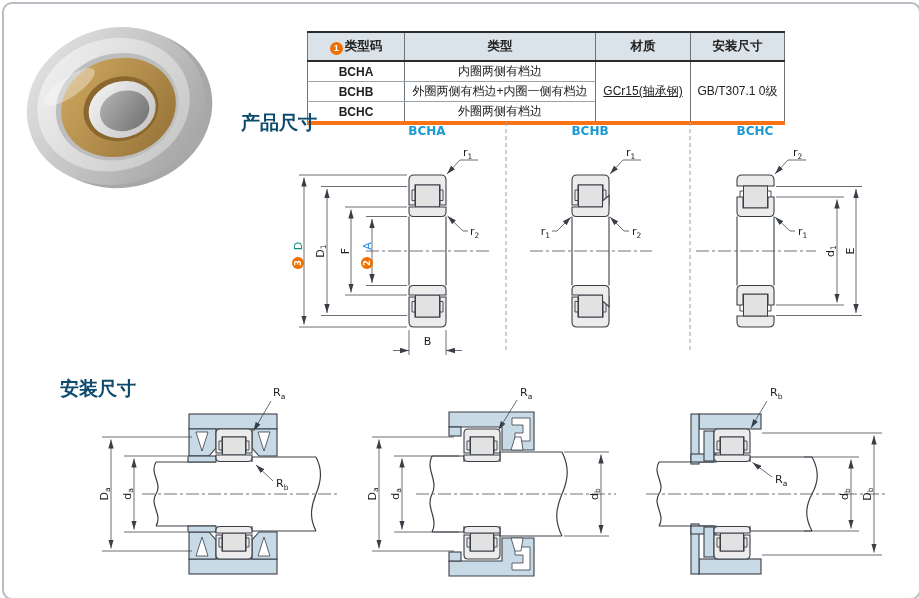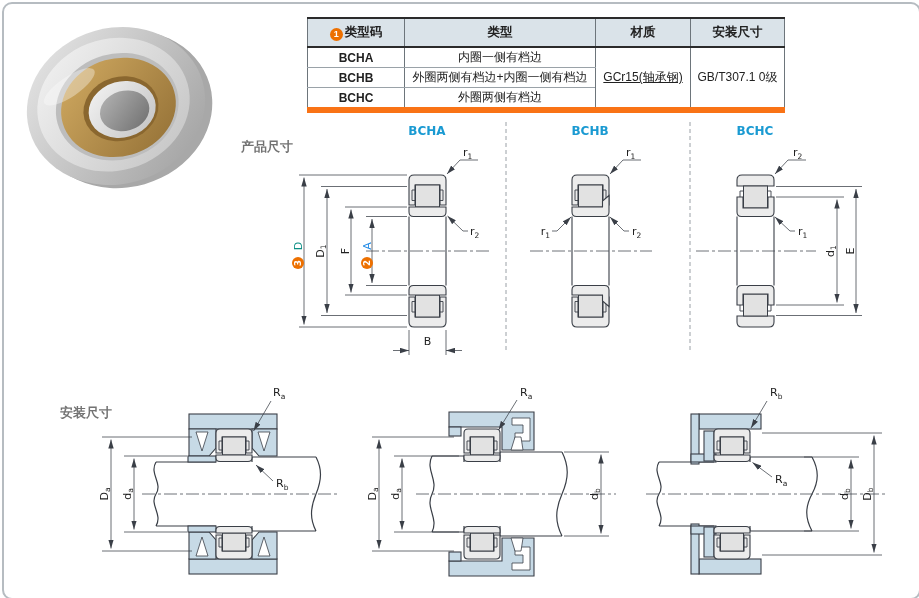--- a/index.html
+++ b/index.html
@@ -4,42 +4,42 @@
 <style>
   html,body{margin:0;padding:0;background:#fff;}
   .page{
     position:relative;width:915px;height:594px;margin:2px;
     border:2px solid #b6bcc1;border-radius:10px;background:#fff;
     font-family:"Liberation Sans","DejaVu Sans",sans-serif;overflow:hidden;
   }
   .photo{position:absolute;left:12px;top:14px;width:200px;height:176px;}
   
   .spec-table{
-    position:absolute;left:303px;top:13px;width:477px;
+    position:absolute;left:303px;top:27px;width:477px;
     border-collapse:collapse;table-layout:fixed;
-    border-top:2px solid #2b2b2b;border-bottom:6px solid #f97316;
+    border-top:2px solid #2b2b2b;border-bottom:4px solid #f97316;
   }
   .spec-table th,.spec-table td{
     border-left:1px solid #6d757b;border-right:1px solid #6d757b;
     text-align:center;vertical-align:middle;padding:0 2px;color:#222;
   }
   .spec-table thead th{
     background:#dae3e9;height:27px;font-size:12.5px;font-weight:bold;
     border-bottom:2px solid #2b2b2b;
   }
   .spec-table tbody td{height:19px;font-size:12px;border-bottom:1px solid #9aa2a8;}
   .spec-table tbody tr:last-child td{border-bottom:none;}
   .code{color:#1a9ad2;font-size:11px;font-weight:bold;}
   .small-cell{font-size:10.5px;text-decoration:underline;}
   .badge{
     display:inline-block;width:13px;height:13px;line-height:13px;border-radius:50%;
     background:#ed7000;color:#fff;font-size:9px;font-weight:bold;text-align:center;
     margin-right:2px;vertical-align:-1px;
   }
-  .sec-title{position:absolute;font-size:13px;font-weight:bold;color:#737373;margin-top:28px;}
+  .sec-title{position:absolute;font-size:19px;font-weight:bold;color:#0c4a6e;}
   .sec-title.product{left:237px;top:106px;}
   .sec-title.install{left:56px;top:372px;}
   svg.draw{position:absolute;left:0;top:0;}
   svg text{font-family:"DejaVu Sans","Liberation Sans",sans-serif;}
   .vtitle{fill:#1a9ad2;font-size:12px;font-weight:bold;}
   .dimtxt{fill:#222;font-size:11px;}
   .sub{font-size:7.5px;}
   .badge-num{fill:#fff;font-size:8.5px;font-weight:bold;}
   .outline{fill:#ececec;stroke:#3a3f47;stroke-width:1.1;}
   .roller{fill:#e2e2e2;stroke:#3a3f47;stroke-width:1;}
@@ -104,21 +104,21 @@
           <span class="badge">1</span><span>类型码</span>
         </th>
         <th>类型</th>
         <th>材质</th>
         <th>安装尺寸</th>
       </tr>
     </thead>
     <tbody>
       <tr>
         <td class="code">BCHA</td>
-        <td>内圈一侧有档边</td>
+        <td>内圈两侧有档边</td>
         <td class="small-cell" rowspan="3">GCr15(轴承钢)</td>
         <td rowspan="3">GB/T307.1 0级</td>
       </tr>
       <tr>
         <td class="code">BCHB</td>
         <td>外圈两侧有档边+内圈一侧有档边</td>
       </tr>
       <tr>
         <td class="code">BCHC</td>
         <td>外圈两侧有档边</td>

